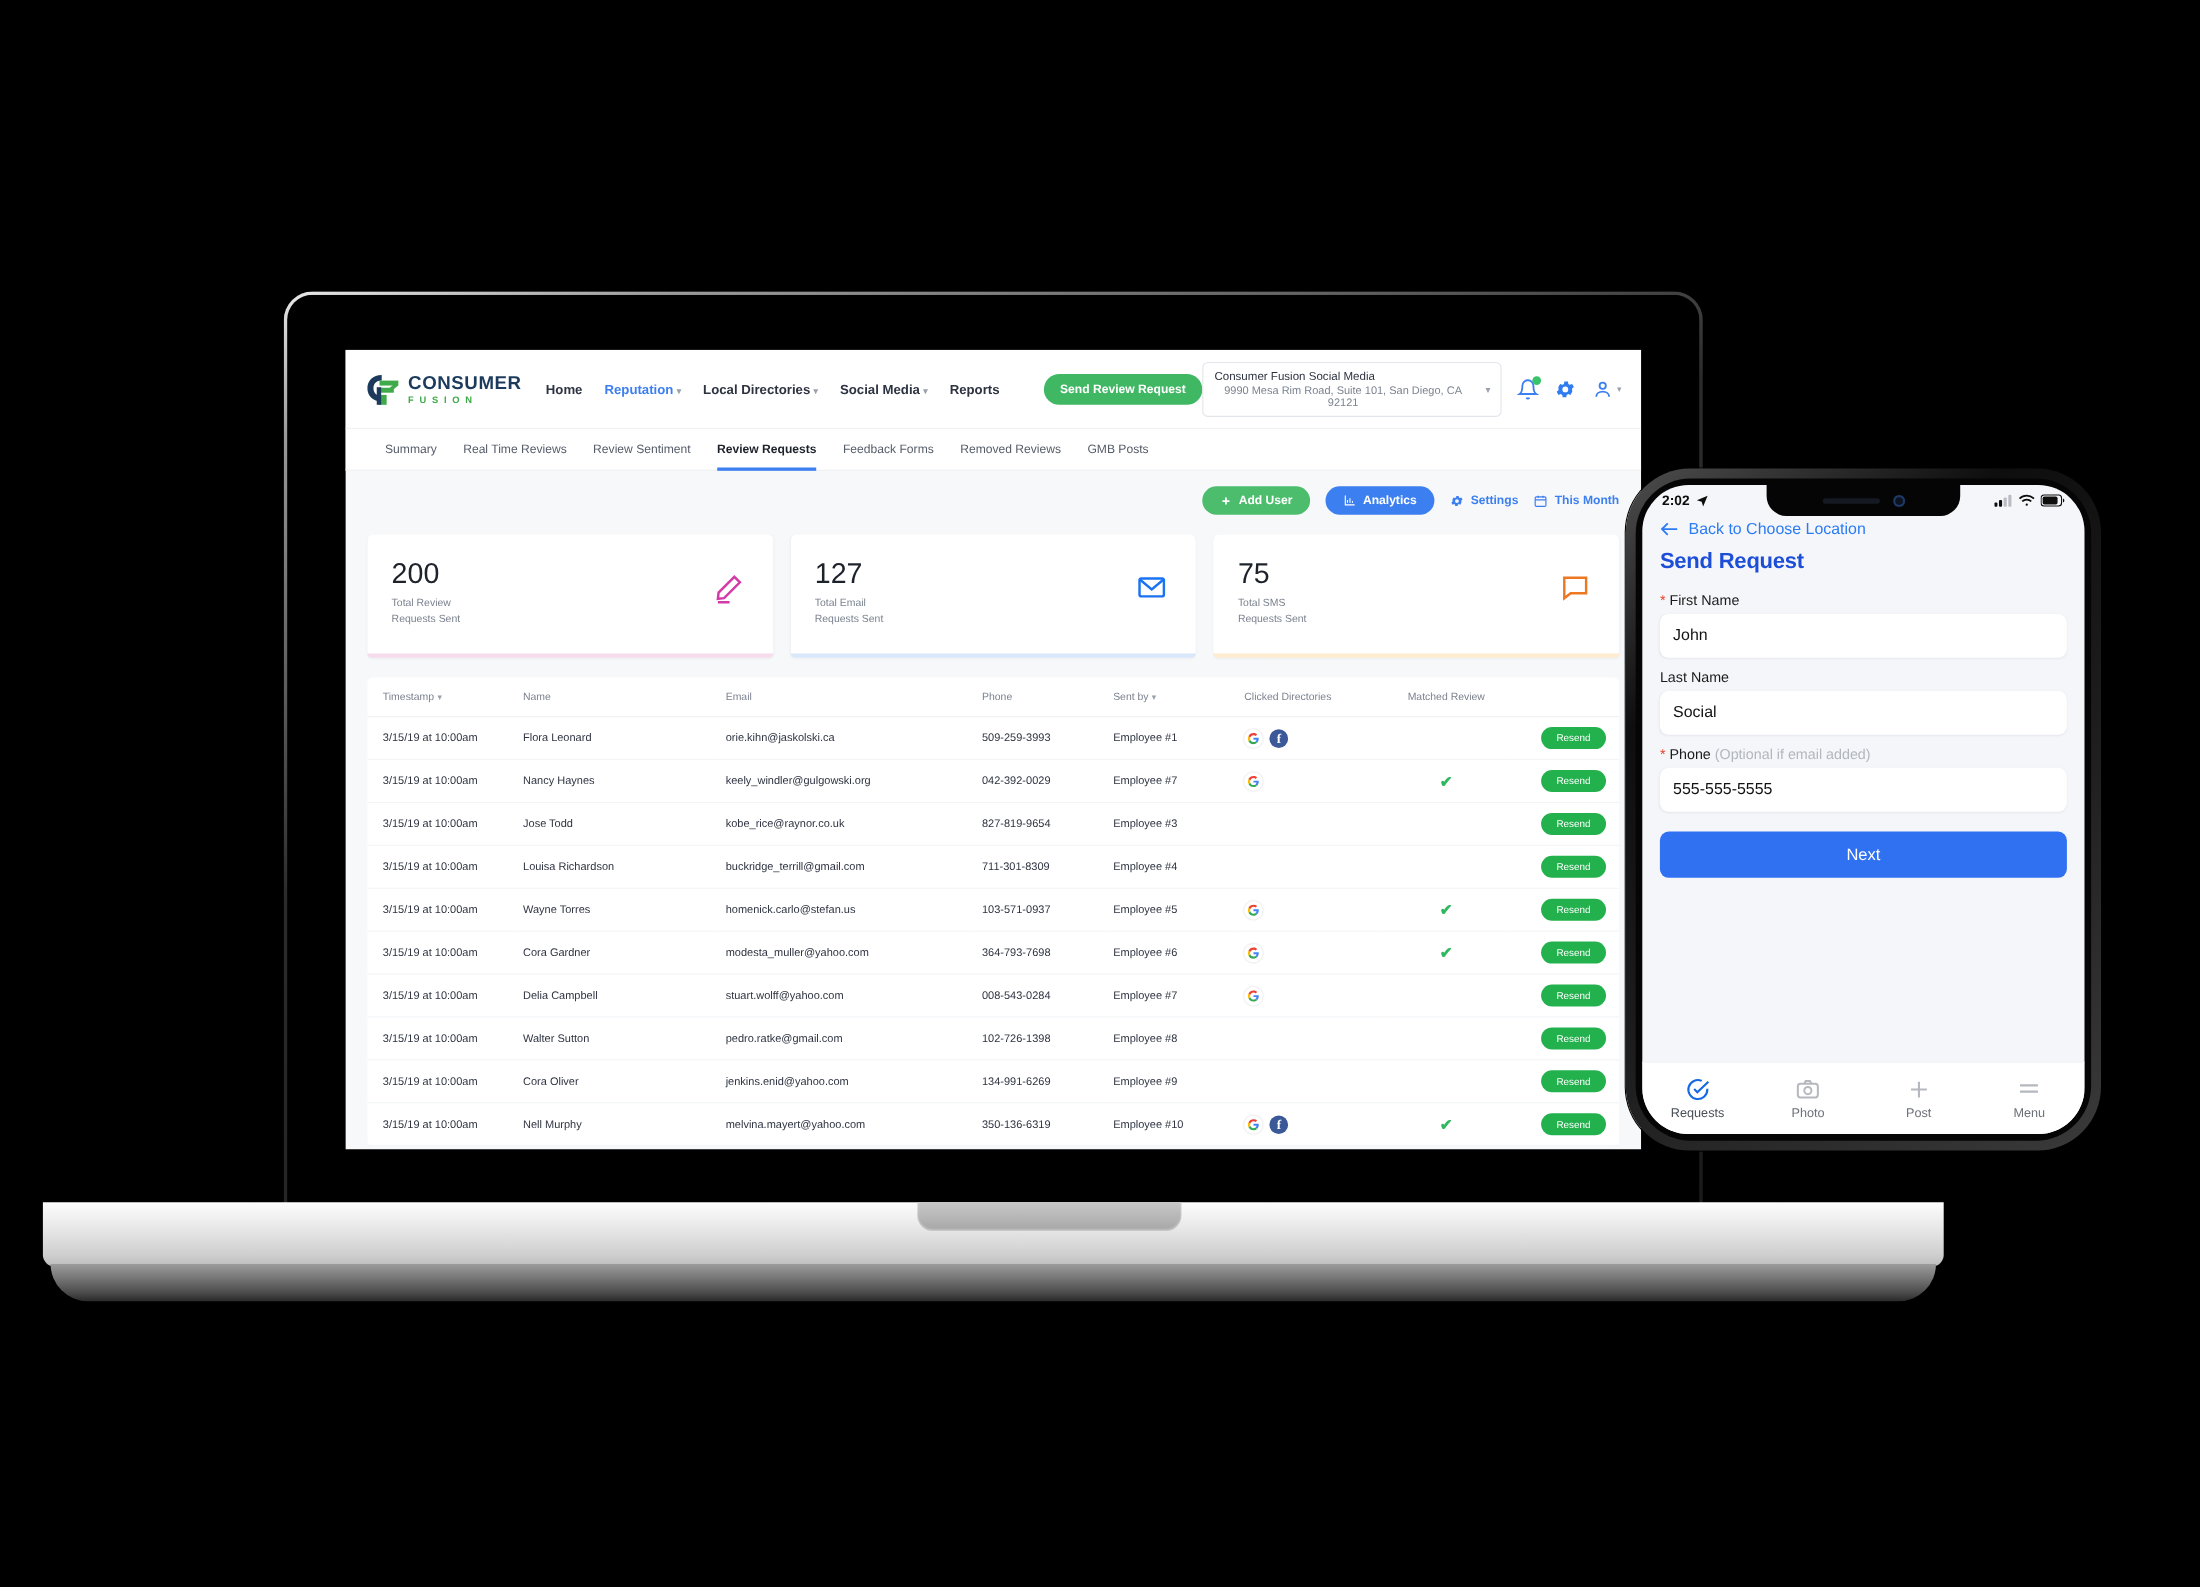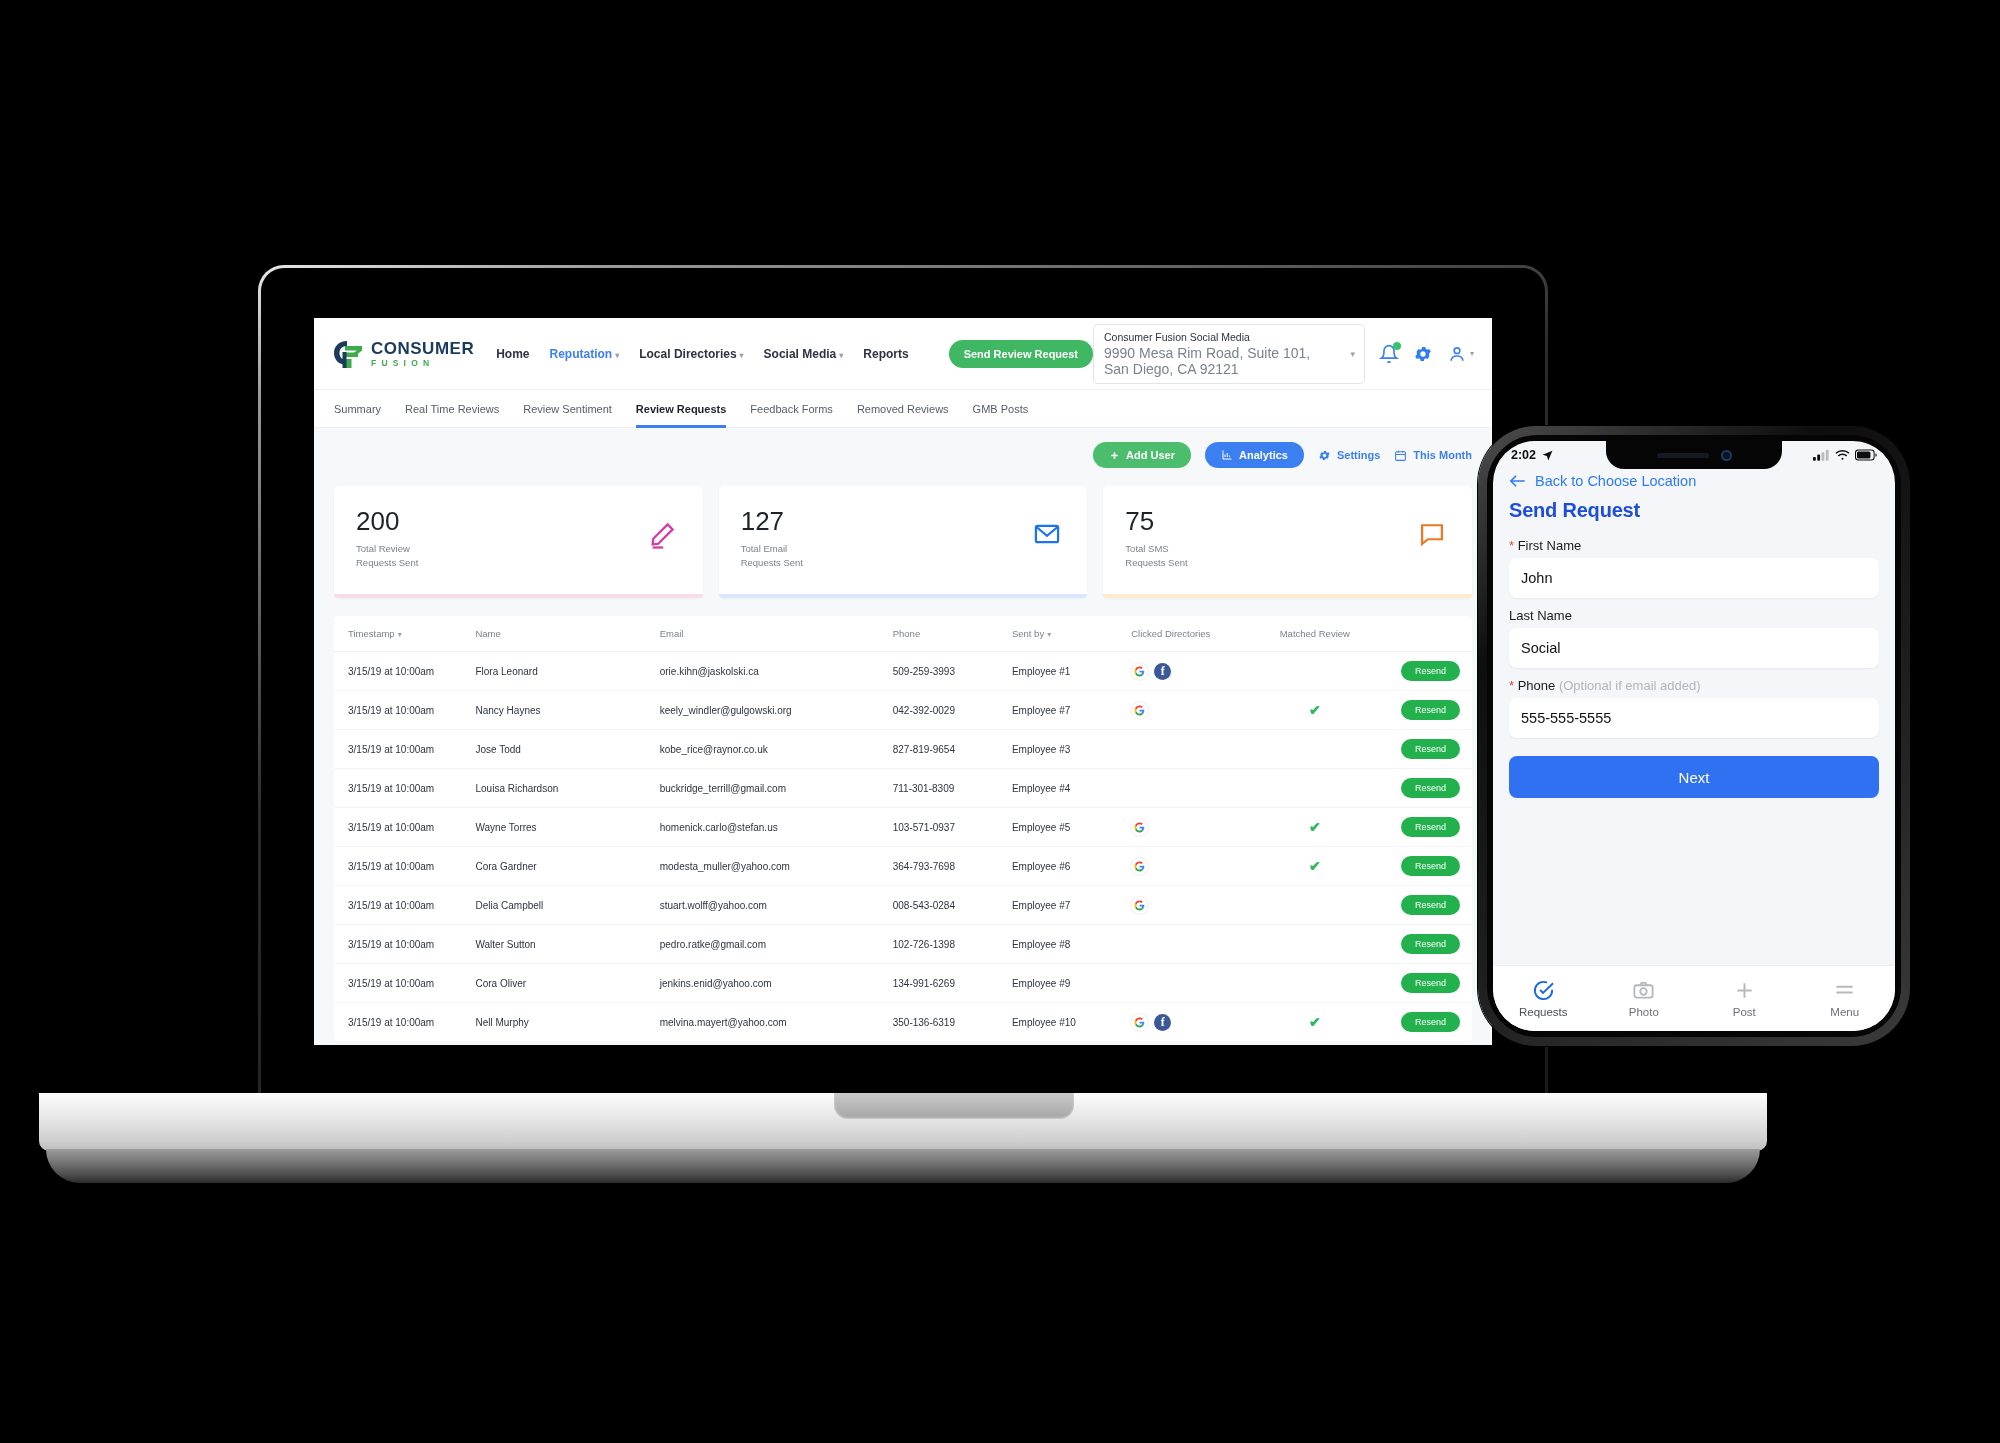--- a/index.html
+++ b/index.html
@@ -67,26 +67,26 @@
   .send-btn {
     background: #3fb763; color: #fff; font-size: 11px; font-weight: 700;
     padding: 8px 15px; border-radius: 20px; margin-left: 20px; white-space: nowrap; cursor:pointer;
   }
   .nav-right { margin-left: auto; display: flex; align-items: center; gap: 14px; }
   .loc-box {
     border: 1px solid #e2e5ea; border-radius: 5px; padding: 6px 26px 6px 10px;
     position: relative; min-width: 200px; cursor: pointer; background:#fff;
   }
   .loc-title { font-size: 10.5px; color: #2d3340; font-weight: 500; }
-  .loc-sub { font-size: 14px; color: #7b828f; margin-top: 2px; }
+  .loc-sub { font-size: 10px; color: #7b828f; margin-top: 2px; text-align: center; }
   .loc-caret { position: absolute; right: 9px; top: 50%; transform: translateY(-50%); color:#9aa1ad; font-size:9px;}
   .ico-btn { position: relative; cursor: pointer; display:flex; align-items:center;}
   .badge-dot { position: absolute; right: -2px; top: -2px; width: 8px; height: 8px; border-radius: 50%; background: #39c46c; }
 
-  .subnav { height: 38px; background: #fff; display: flex; align-items: center; gap: 24px; padding: 0 20px; border-bottom: 1px solid #edeff2; text-align: center; }
+  .subnav { height: 38px; background: #fff; display: flex; align-items: center; gap: 24px; padding: 0 36px; border-bottom: 1px solid #edeff2; text-align: center; }
   .subnav-item { font-size: 11px; color: #555c68; cursor: pointer; height: 38px; display: flex; align-items: center; position: relative; }
   .subnav-item.active { color: #1d222b; font-weight: 700; }
   .subnav-item.active::after { content: ""; position: absolute; left: 0; right: 0; bottom: 0; height: 2.5px; background: #3c7ff0; }
 
   .content { padding: 14px 20px 0 20px; }
   .toolbar { display: flex; justify-content: flex-end; align-items: center; gap: 14px; }
   .pill { display: flex; align-items: center; gap: 6px; border-radius: 18px; padding: 7px 16px; font-size: 11px; font-weight: 700; cursor: pointer; }
   .pill.green { background: #4bbd6c; color: #fff; }
   .pill.blue { background: #3c7ff0; color: #fff; }
   .tool-link { display: flex; align-items: center; gap: 6px; font-size: 11px; font-weight: 700; color: #3c7ff0; cursor: pointer; }

